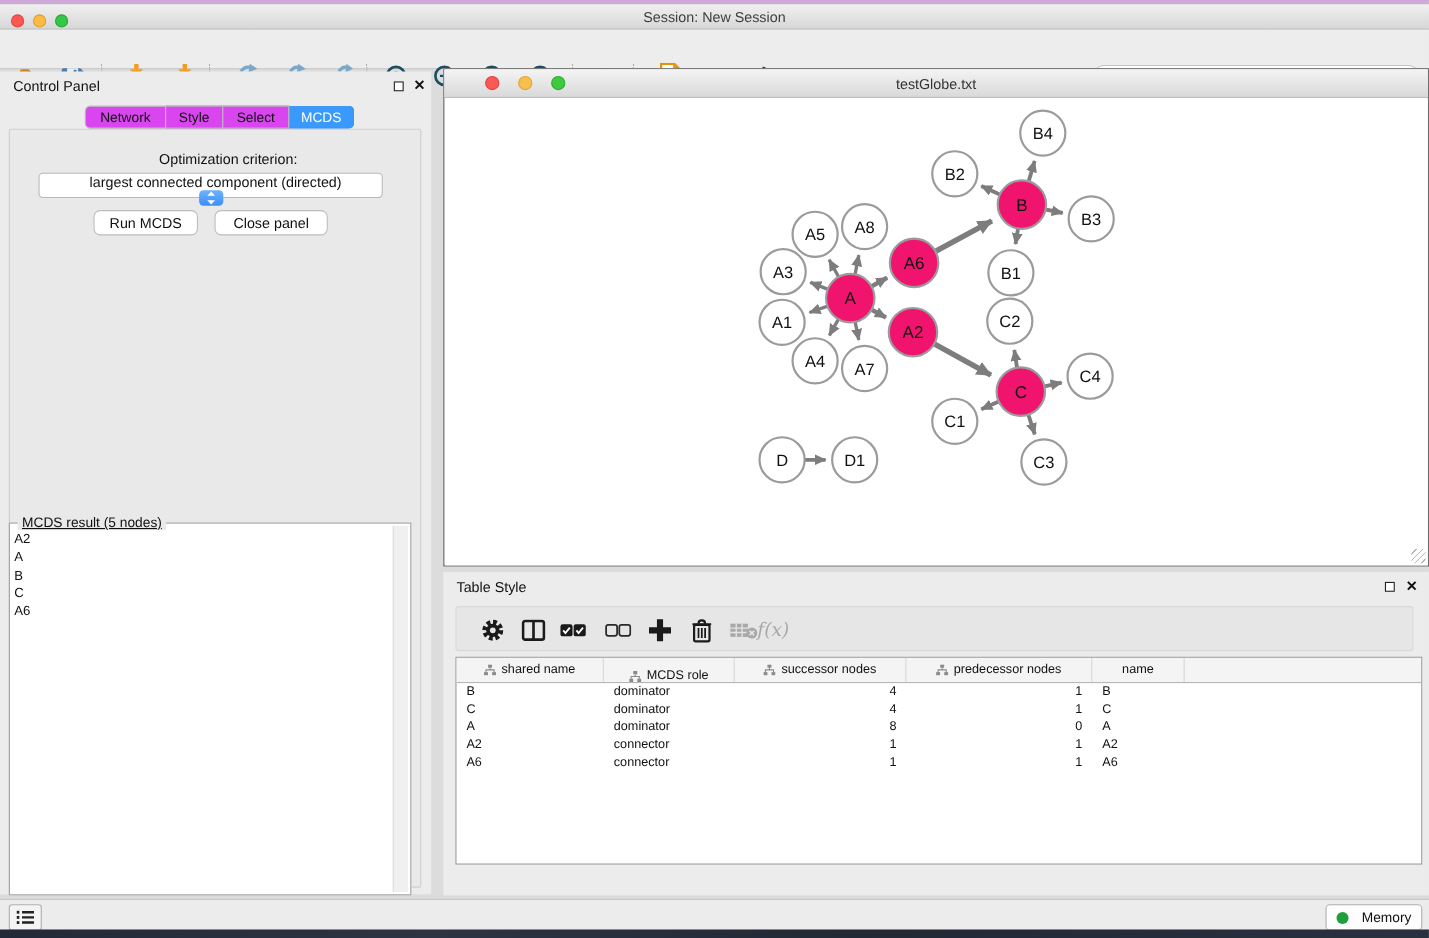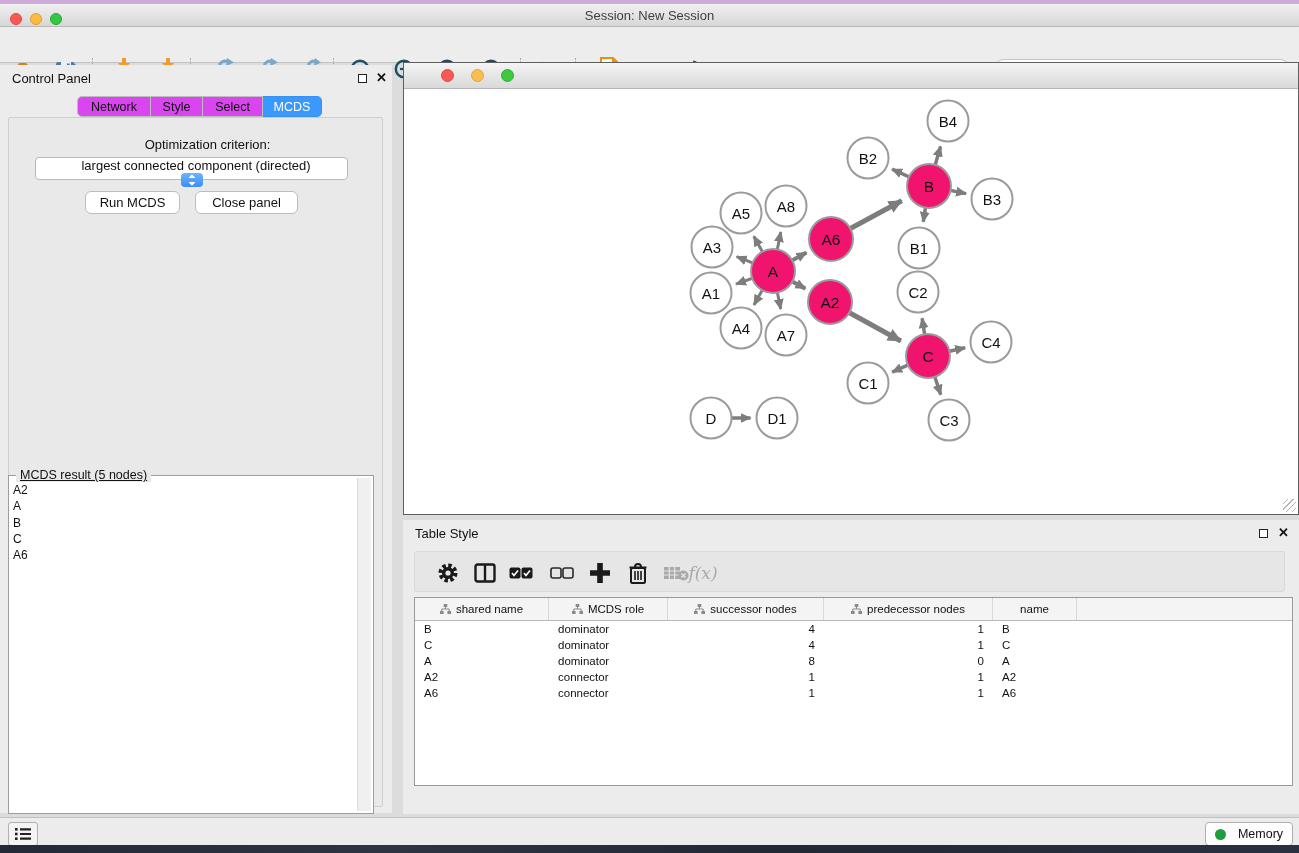--- a/index.html
+++ b/index.html
@@ -306,20 +306,21 @@
       </div>
     <div id="mcds-scroll"></div>
   </div>
 </div>
 
 <div id="net-frame">
   <div id="net-titlebar">
     <span class="flight red"></span>
     <span class="flight yellow"></span>
     <span class="flight green"></span>
+    <div class="title">testGlobe.txt</div>
   </div>
   <div id="graph-canvas">
     <svg id="graph-svg" width="893" height="424" viewBox="0 0 893 424">
       <defs>
         <marker id="arr-s" markerUnits="userSpaceOnUse" markerWidth="13" markerHeight="11" refX="10" refY="5" orient="auto">
             <path d="M0 0 L11 5 L0 10 Z" fill="#7d7d7d"></path>
           </marker>
         <marker id="arr-l" markerUnits="userSpaceOnUse" markerWidth="17" markerHeight="15" refX="13" refY="6.5" orient="auto">
             <path d="M0 0 L14 6.5 L0 13 Z" fill="#7d7d7d"></path>
           </marker>
@@ -497,21 +498,21 @@
     <div id="table-head">
         <div class="th" style="width: 134px;">
           <svg width="11" height="10" viewBox="0 0 11 10">
             <rect x="3.7" y="0" width="3.6" height="3" fill="#8a8a8a"></rect>
             <rect x="0" y="7" width="3.6" height="3" fill="#8a8a8a"></rect>
             <rect x="7.4" y="7" width="3.6" height="3" fill="#8a8a8a"></rect>
             <path d="M5.5 3 V5 M1.8 7 V5 H9.2 V7" fill="none" stroke="#8a8a8a" stroke-width="1"></path>
           </svg>
           <span>shared name</span>
         </div>
-        <div class="th" style="width: 119px;">
+        <div class="th" style="width: 119px; align-items: flex-end;">
           <svg width="11" height="10" viewBox="0 0 11 10">
             <rect x="3.7" y="0" width="3.6" height="3" fill="#8a8a8a"></rect>
             <rect x="0" y="7" width="3.6" height="3" fill="#8a8a8a"></rect>
             <rect x="7.4" y="7" width="3.6" height="3" fill="#8a8a8a"></rect>
             <path d="M5.5 3 V5 M1.8 7 V5 H9.2 V7" fill="none" stroke="#8a8a8a" stroke-width="1"></path>
           </svg>
           <span>MCDS role</span>
         </div>
         <div class="th" style="width: 156px;">
           <svg width="11" height="10" viewBox="0 0 11 10">

